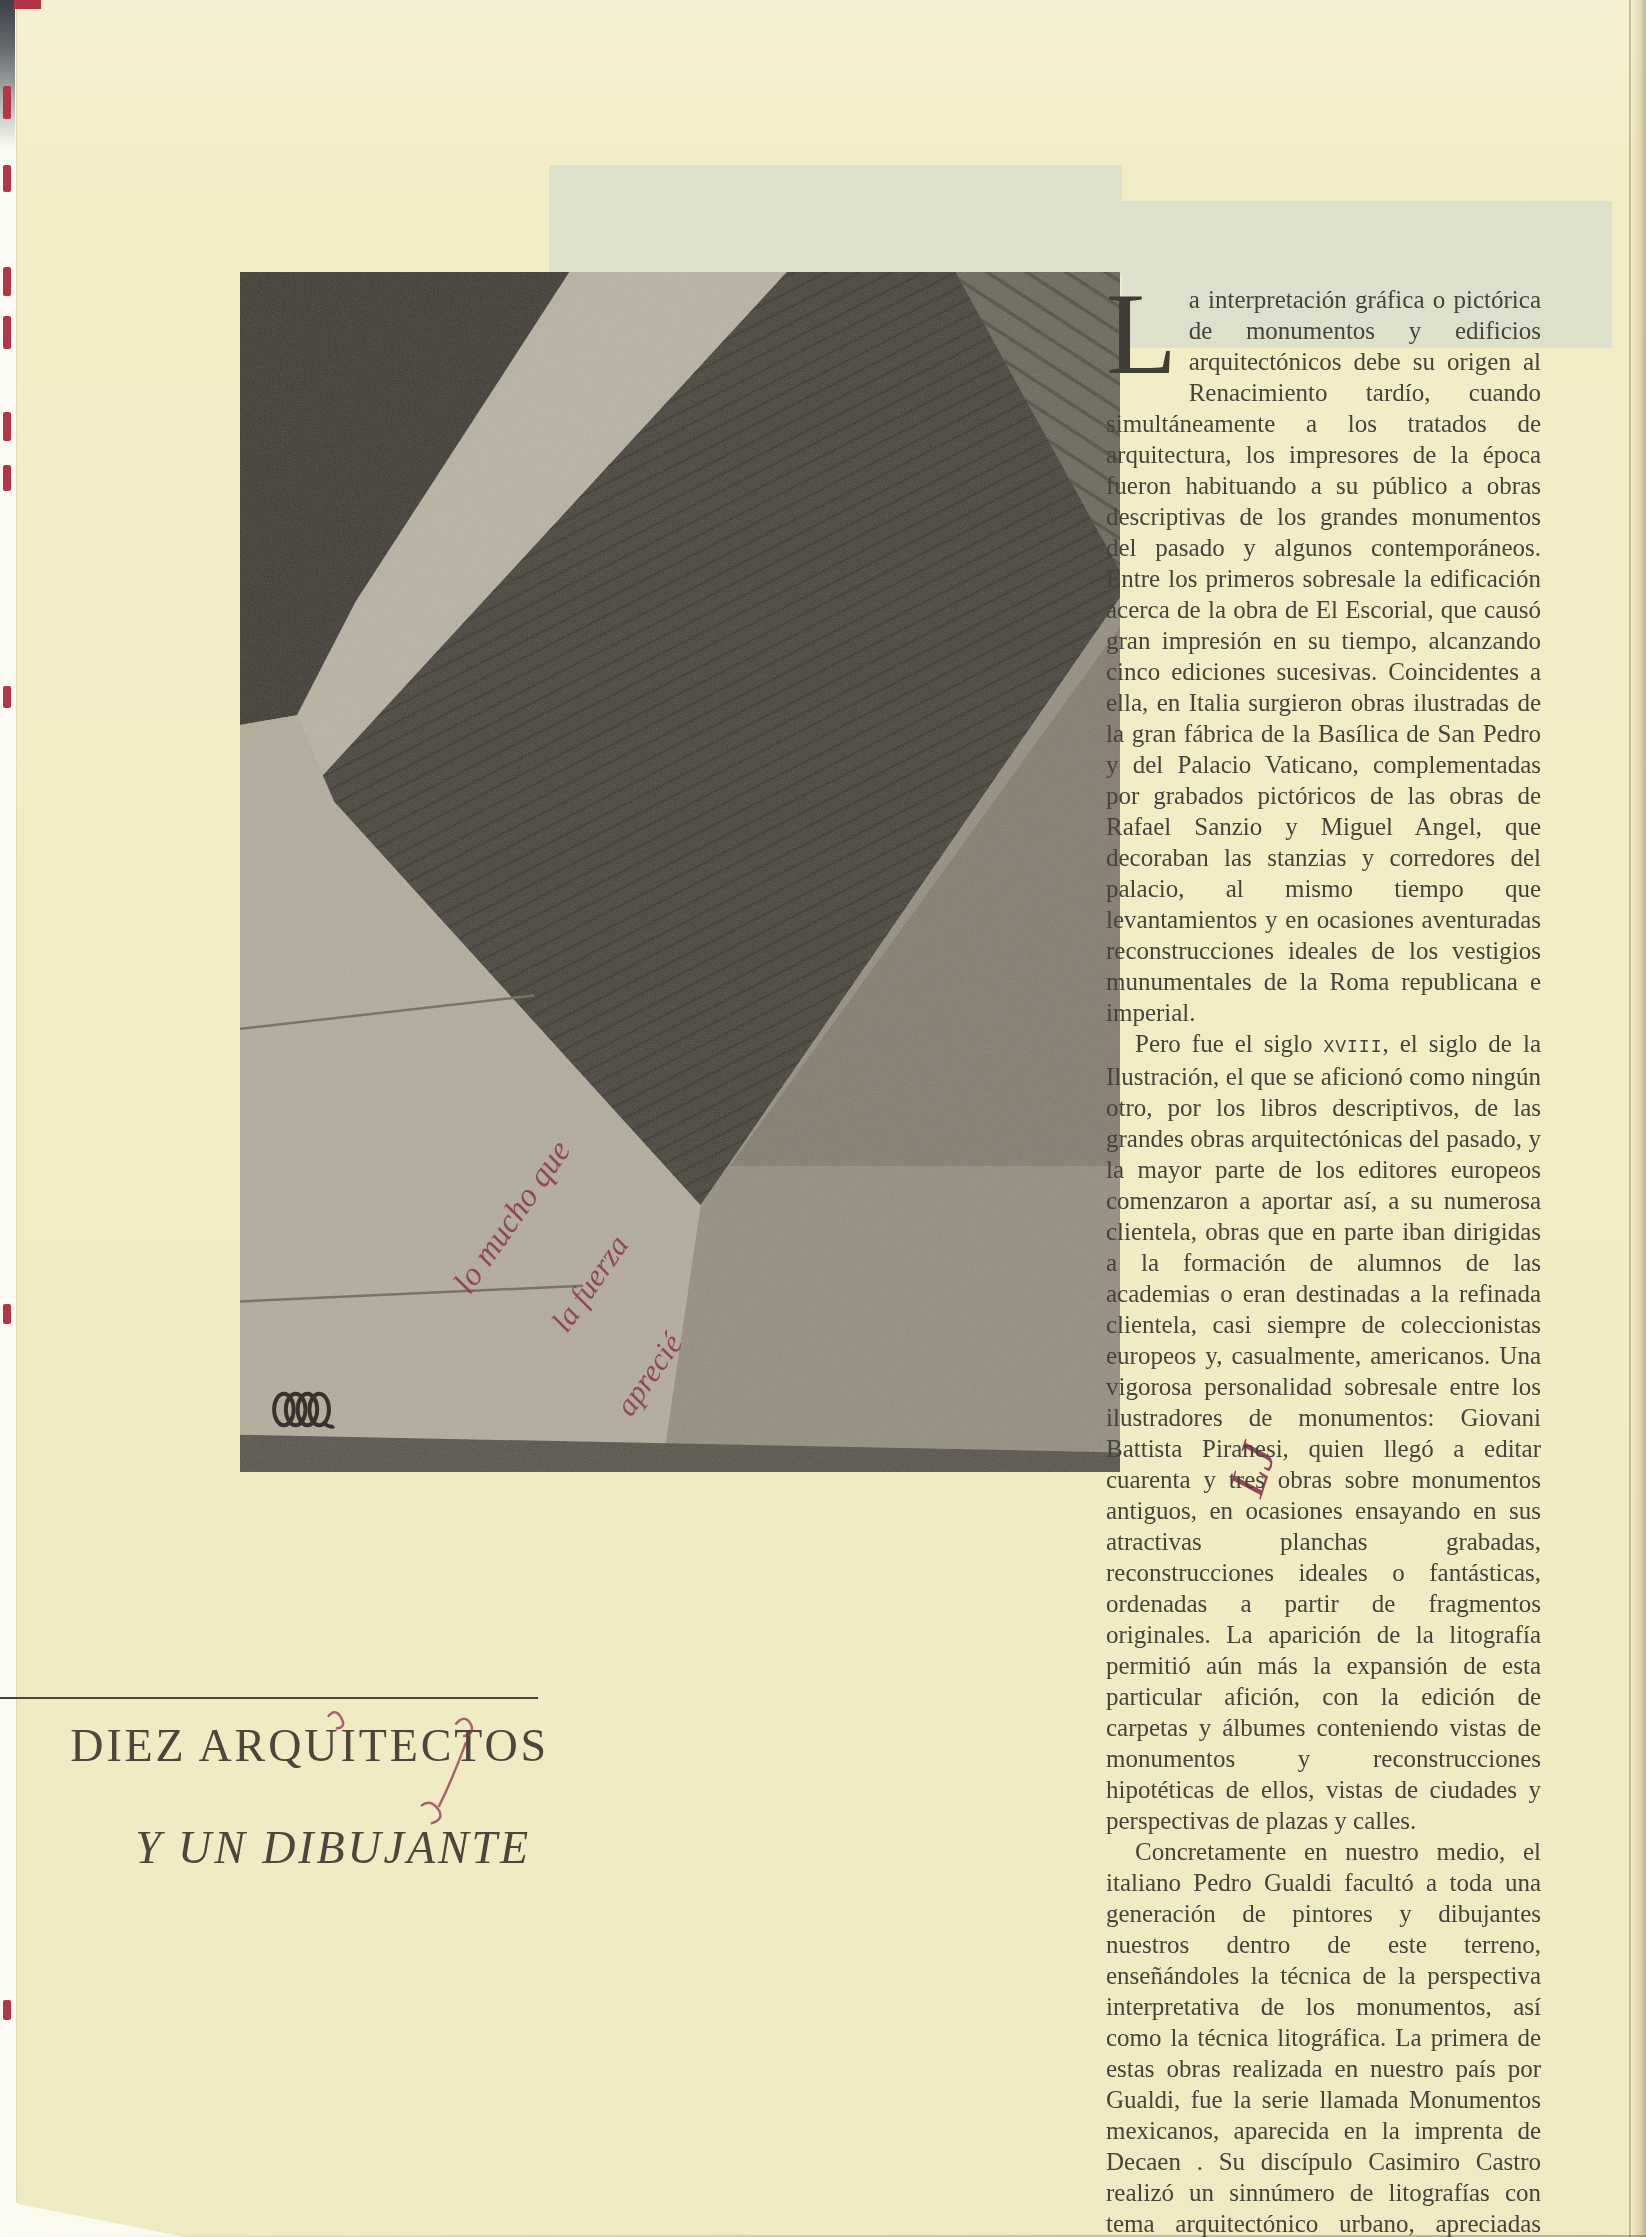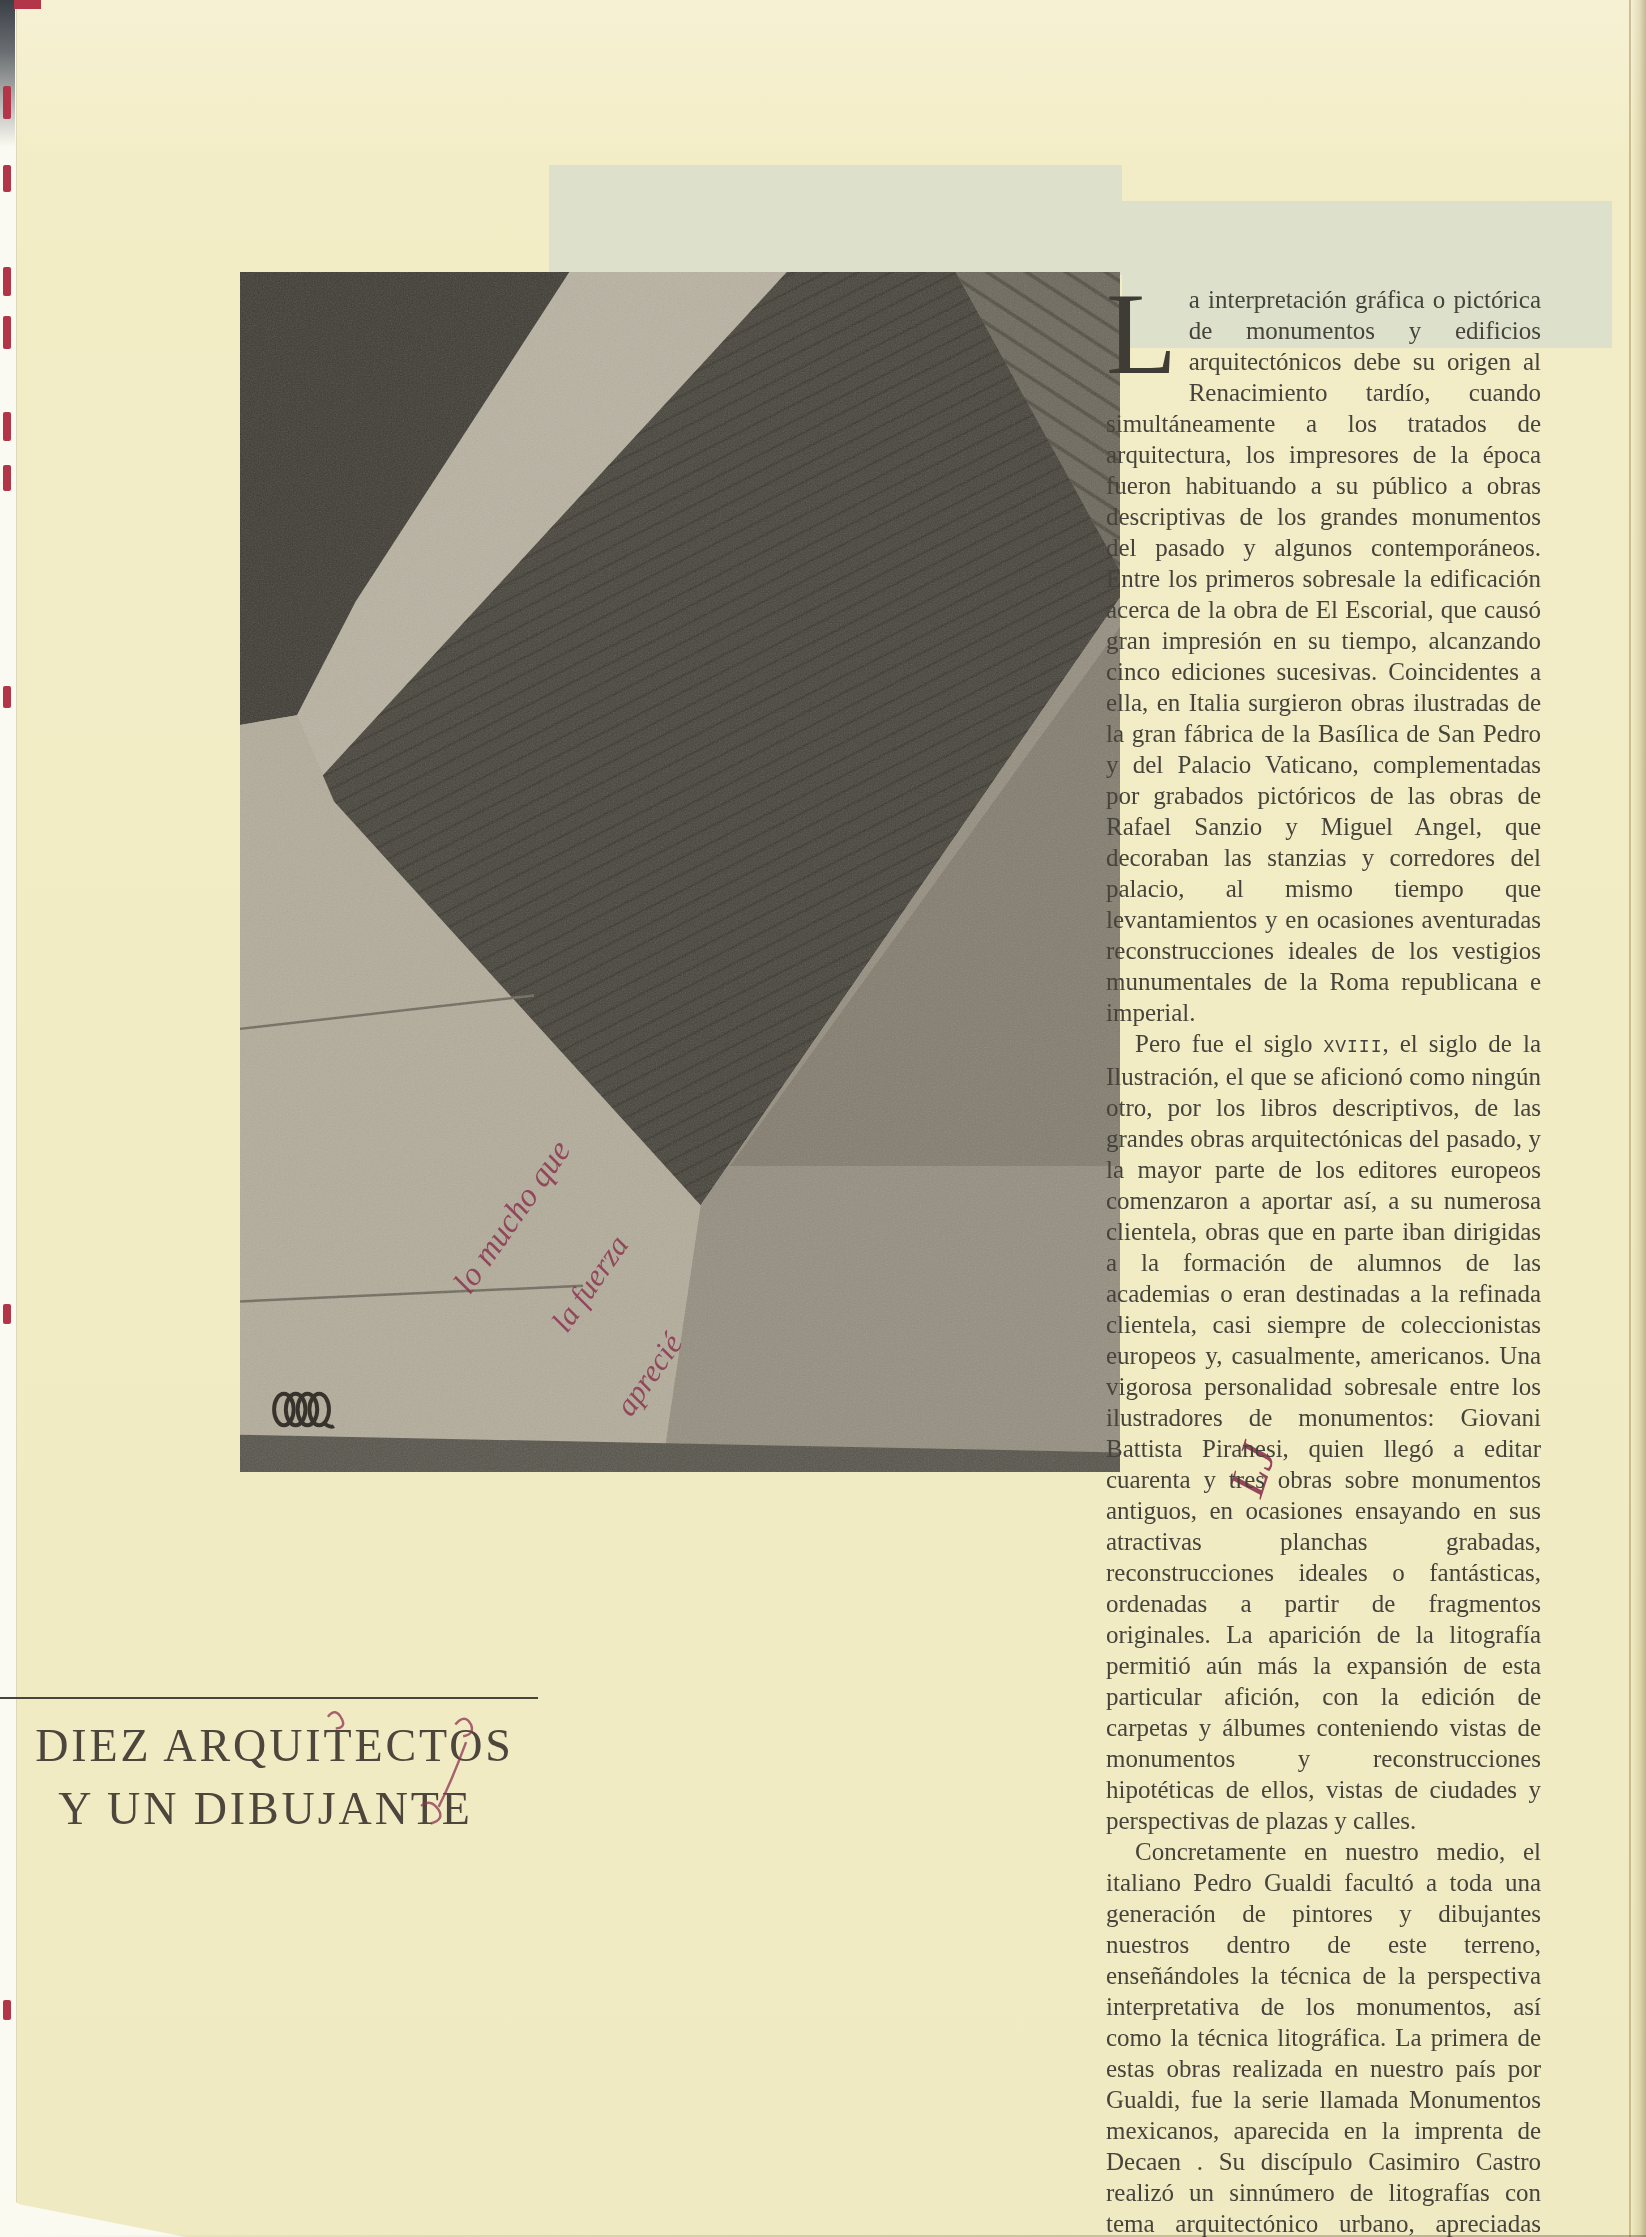--- a/index.html
+++ b/index.html
@@ -33,24 +33,24 @@
   
   .hw { position:absolute; color:#8c3550; font-style:italic; font-family:"Liberation Serif", serif; white-space:nowrap; opacity:0.85; }
   .hw1 { left:446px; top:1279px; font-size:33px; transform:rotate(-55deg); transform-origin:left top; }
   .hw2 { left:544px; top:1318px; font-size:31px; transform:rotate(-55deg); transform-origin:left top; }
   .hw3 { left:608px; top:1402px; font-size:31px; transform:rotate(-55deg); transform-origin:left top; }
   .initials { left:1217px; top:1485px; font-size:51px; transform:rotate(-72deg); transform-origin:left top; opacity:0.9; }
   .loops { position:absolute; left:272px; top:1385px; width:63px; height:49px; }
 
   
   .title-rule { position:absolute; left:0; top:1697px; width:538px; height:2px; background:#45443d; }
-  .title-line { position:absolute; left:0; text-align:center; color:#4d463c;
+  .title-line { position:absolute; left:0; text-align:right; color:#4d463c;
     font-family:"Liberation Serif", serif; letter-spacing:2.9px; font-size:46px; line-height:57px; }
   .title-l1 { top:1717px; width:549px; }
-  .title-l2 { top:1780px; width:531px; }
+  .title-l2 { top:1819px; width:531px;font-style:italic; }
   .title-scribbles { position:absolute; left:274px; top:1703px; width:294px; height:147px; pointer-events:none; }
 
   
   .article { position:absolute; left:1106px; top:284px; width:435px; color:#45433b;
     font-size:25px; line-height:31px; text-align:justify; }
   .article p { margin:0; }
   .article p.indent { text-indent:29px; }
   .dropcap { float:left; font-size:116px; line-height:88px; height:88px; margin:5.9px 11.8px 0 0; color:#3e3c34; }
   .italic { }
   .smallcaps { font-variant:small-caps; letter-spacing:1px;font-family:Liberation Mono, monospace; }

